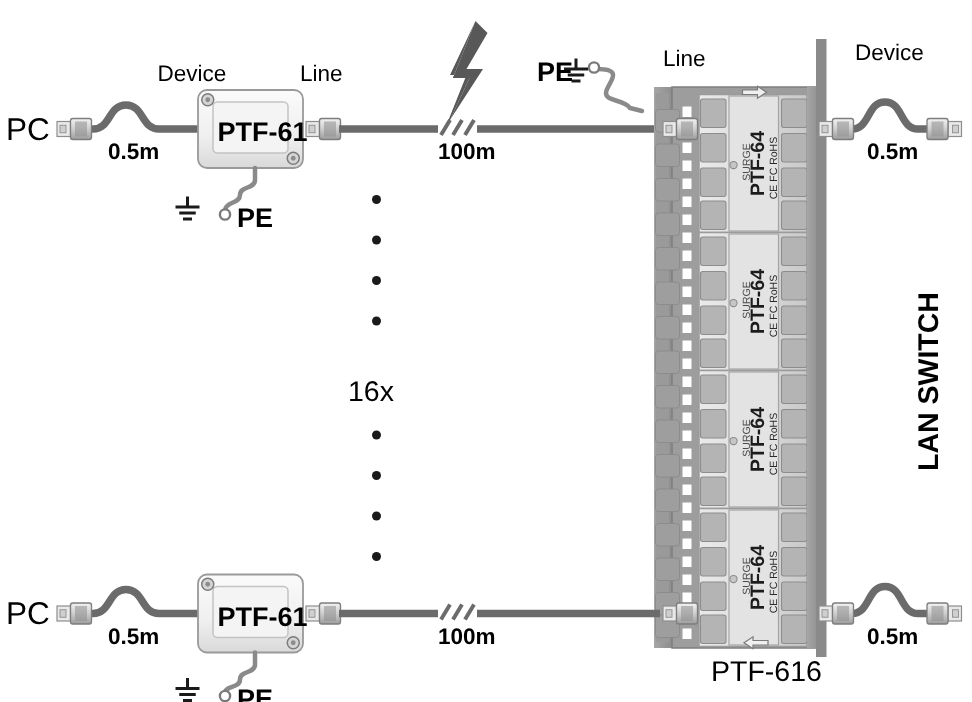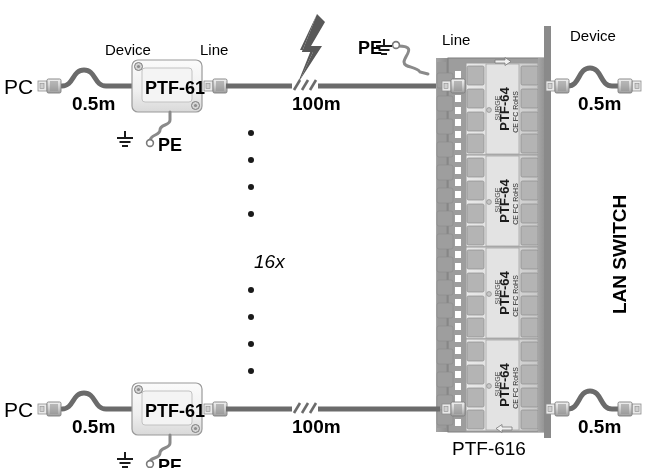--- a/index.html
+++ b/index.html
@@ -30,21 +30,21 @@
   .lbl-pc {
     font-size: 21px;
     font-weight: normal;
     text-align: center;
   }
   .lbl-dev, .lbl-line {
     font-size: 15px;
     font-weight: normal;
   }
   .lbl-len {
-    font-size: 19px;
+    font-size: 15px;
     font-weight: bold;
   }
   .lbl-pe {
     font-size: 18px;
     font-weight: bold;
   }
   .lbl-16x {
     font-size: 19px;
     font-weight: normal;
   }
@@ -431,19 +431,19 @@
   <div class="lbl lbl-len" style="left:292px; top:94px;">100m</div>
   <div class="lbl lbl-len" style="left:292px; top:417px;">100m</div>
 
   <div class="lbl lbl-pe" style="left:158px; top:136px;">PE</div>
   <div class="lbl lbl-pe" style="left:158px; top:457px;">PE</div>
   <div class="lbl lbl-pe" style="left:358px; top:39px;">PE</div>
 
   <div class="lbl lbl-ptf61" style="left:145px; top:79px;">PTF-61</div>
   <div class="lbl lbl-ptf61" style="left:145px; top:402px;">PTF-61</div>
 
-  <div class="lbl lbl-16x" style="left:254px; top:252px;font-style:italic;">16x</div>
-
-  <div class="lbl lbl-ptf616" style="left:452px; top:439px;">PTF-616</div>
+  <div class="lbl lbl-16x" style="left:232px; top:252px;">16x</div>
+
+  <div class="lbl lbl-ptf616" style="left:474px; top:439px;">PTF-616</div>
 
   <div class="lbl lbl-lansw" style="left:610px; top:314px;">LAN SWITCH</div>
 
 </div>
 
 </body></html>

